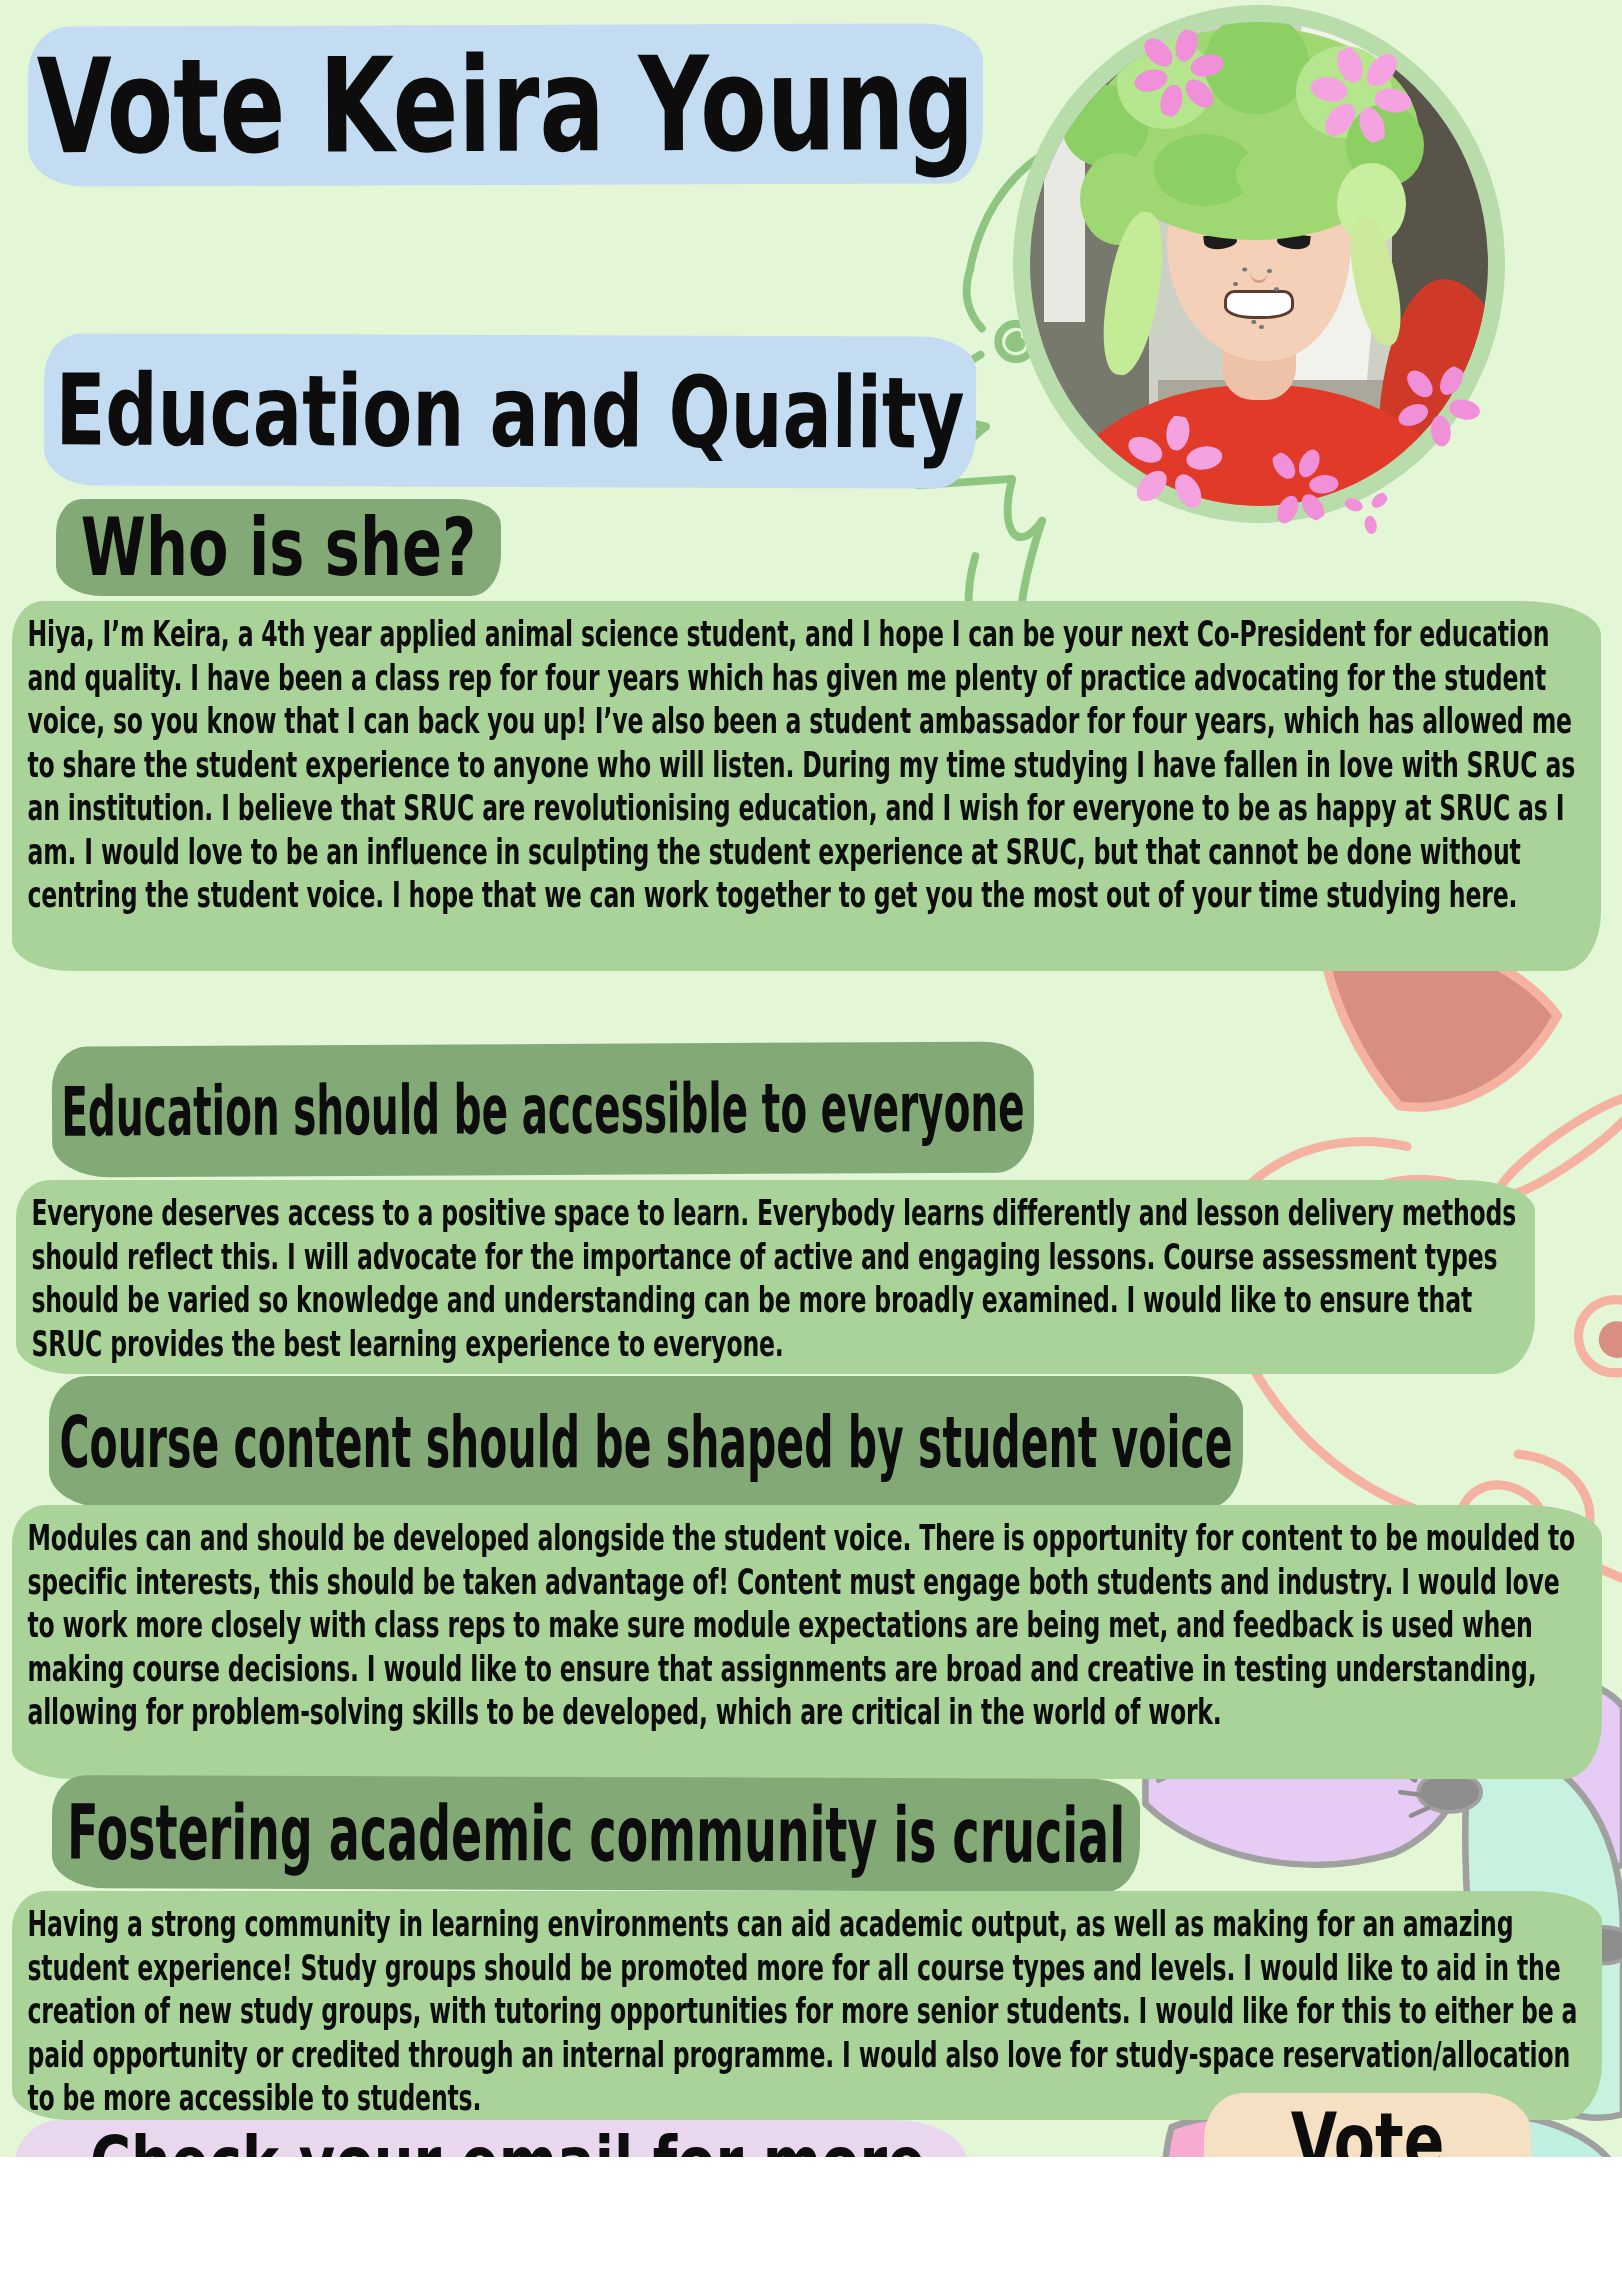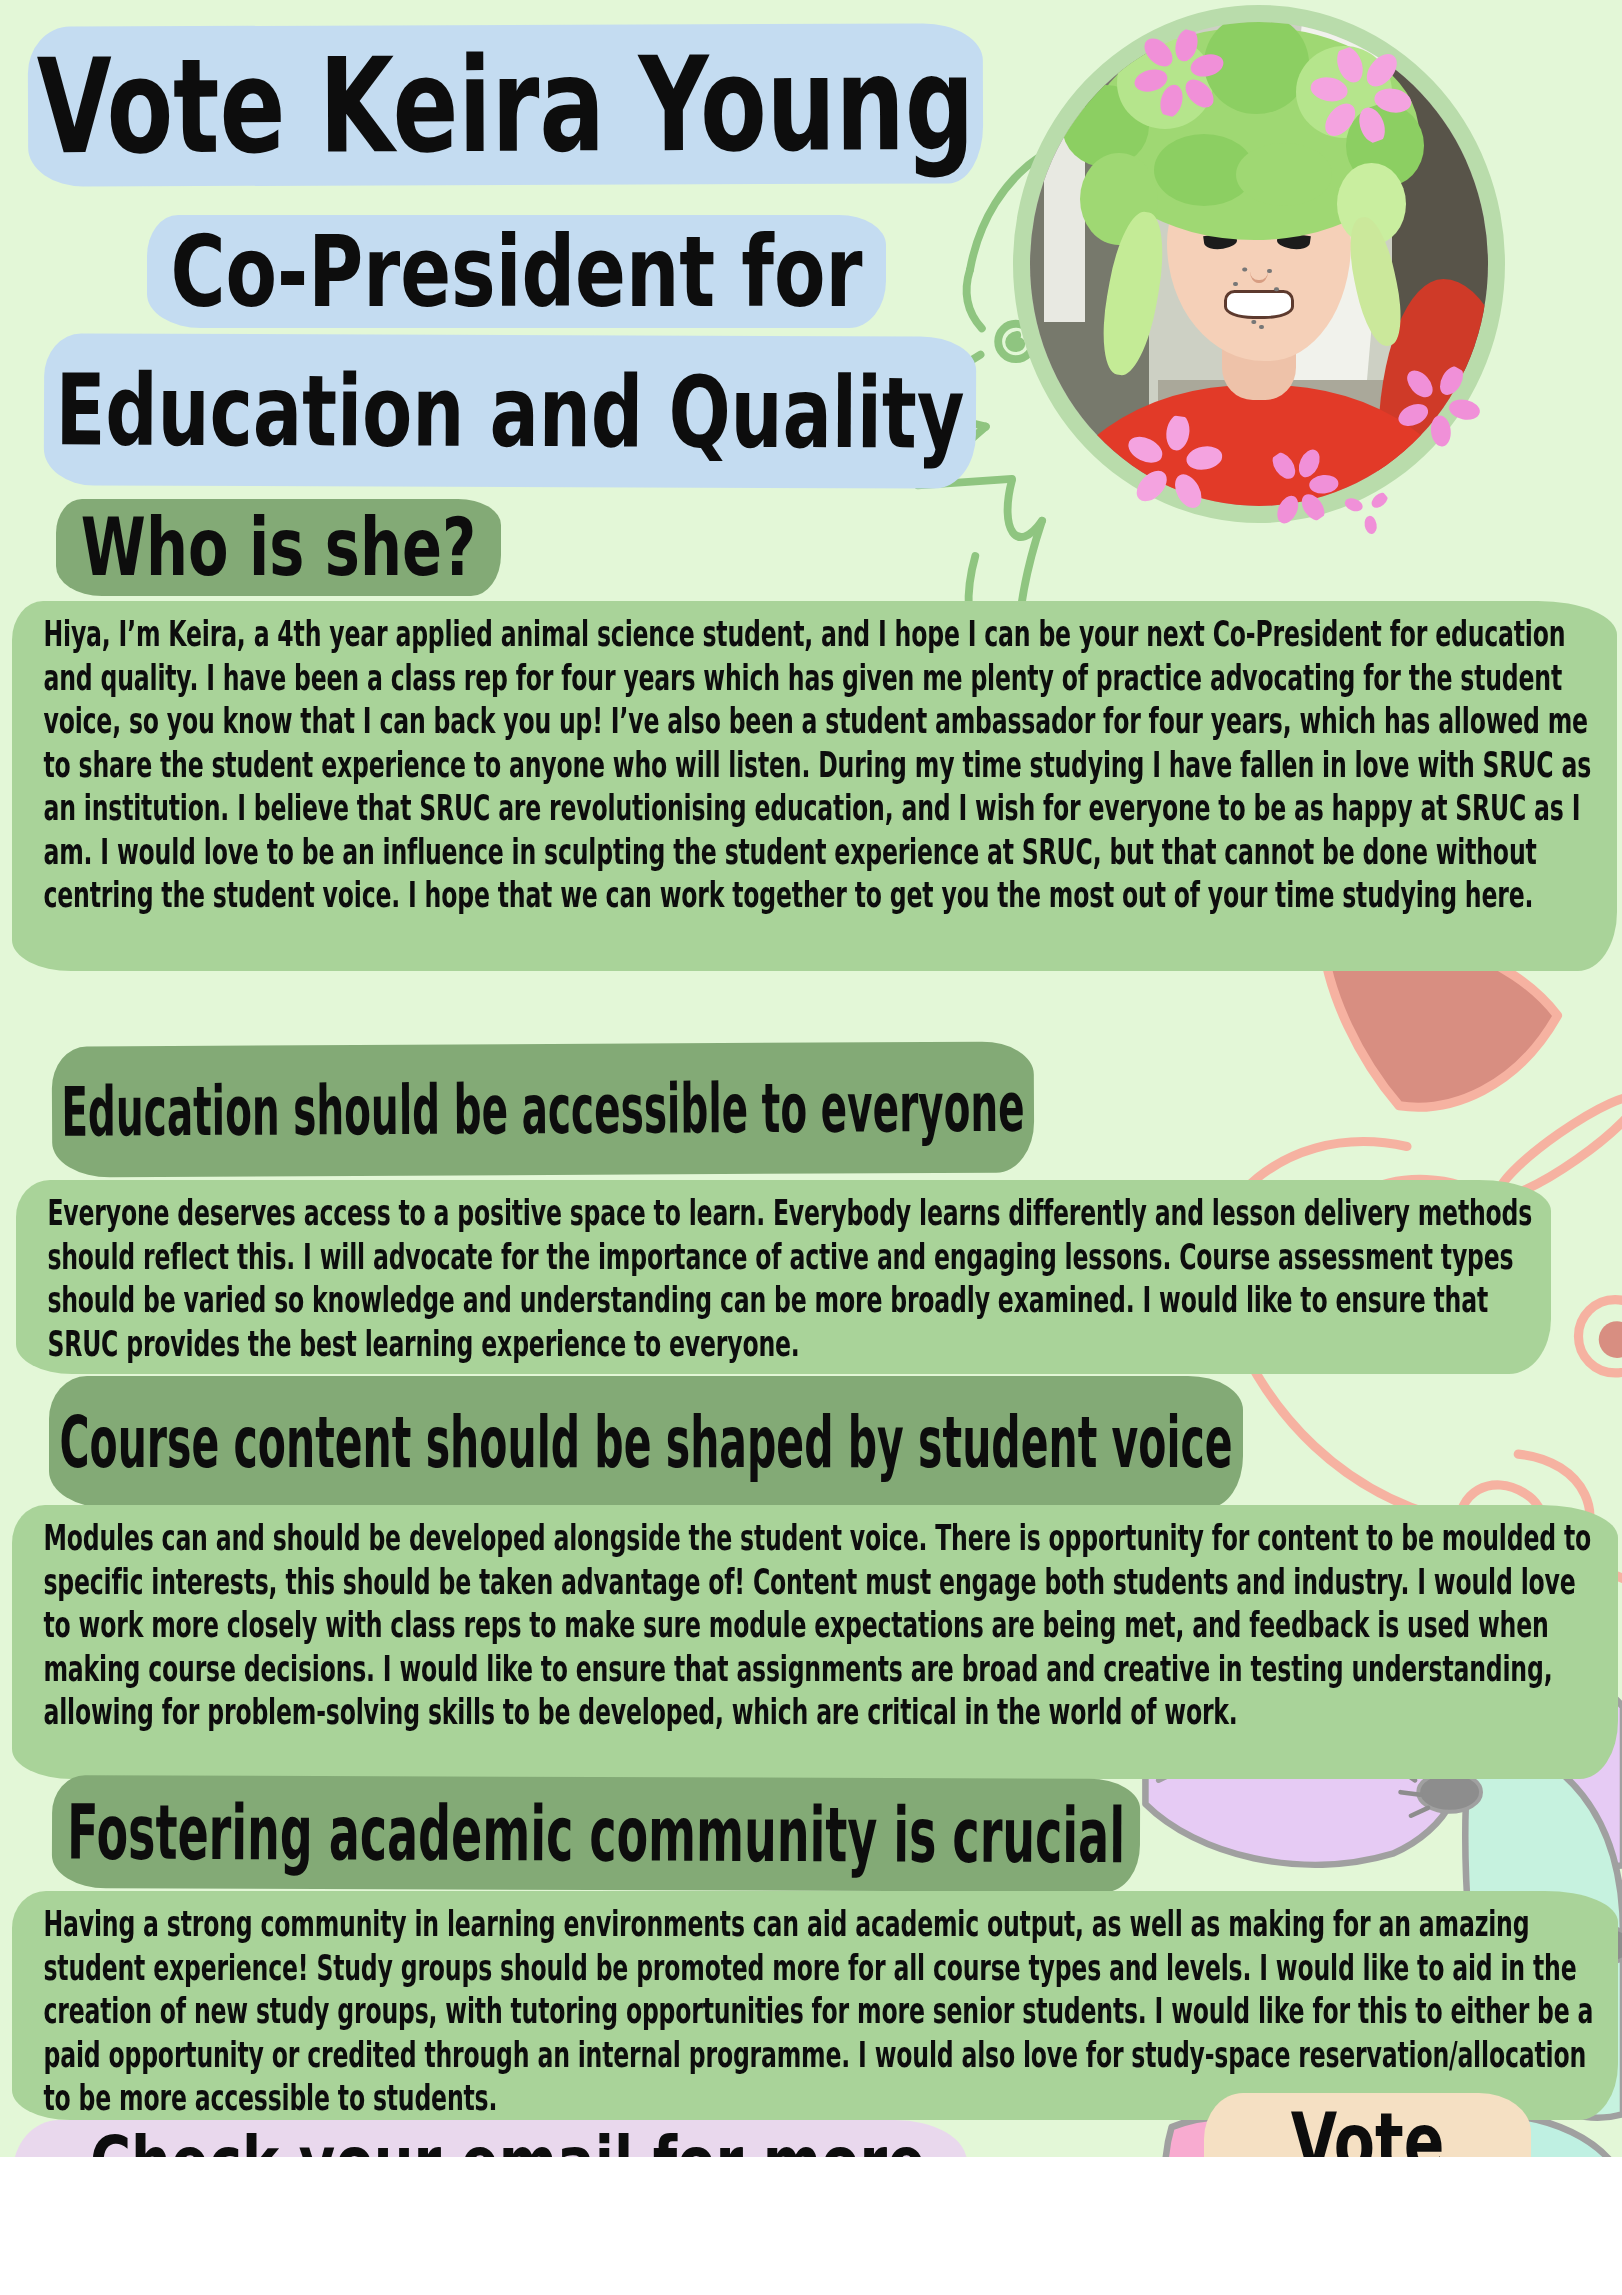--- a/index.html
+++ b/index.html
@@ -2,21 +2,21 @@
 <html style="font-size:10.5px"><head>
 <meta charset="utf-8">
 <title>Poster</title>
 <style>
   html,body{margin:0;padding:0;background:#ffffff;}
   .poster{position:relative;width:1623px;height:2157px;background:#e3f7d7;overflow:hidden;
           font-family:"DejaVu Sans","Liberation Sans",sans-serif;color:#0d0d0d;}
   .blob{position:absolute;}
   .blue{background:#c4dcf1;}
   .gdark{background:#83aa76;}
-  .gmid{background:#a9d399;padding-left:16px;}
+  .gmid{background:#a9d399;}
   .fpink{background:#e9d8ed;padding-left:35px;}
   .fpeach{background:#f5e0c3;}
   .ctr{display:flex;align-items:center;justify-content:center;text-align:center;}
   .txt{font-weight:700;white-space:nowrap;}
   
   .t-blob {left:27.5px;  top:25px;  width:955px;height:160px;border-radius:42px 60px 35px 55px/47px 37px 58px 39px;transform:rotate(-.2deg);}
   .s1-blob{left:147px; top:215px; width:739px;height:113px;border-radius:31px 47px 37px 54px/41px 30px 47px 34px;}
   .s2-blob{left:44px;  top:335px; width:932px;height:152px;border-radius:37px 56px 41px 50px/43px 34px 54px 37px;transform:rotate(.2deg);}
   .t-blob .txt {font-size:97px;transform:scaleY(1.35);}
   .s1-blob .txt{font-size:75px;transform:scaleY(1.30);}
@@ -125,23 +125,20 @@
     <ellipse cx="800" cy="442" rx="46" ry="28" fill="#8d8d8d" stroke="#a0a0a0" stroke-width="6"></ellipse>
     <path d="M 748 428 l -26 -14 M 752 452 l -28 6" fill="none" stroke="#8d8d8d" stroke-width="7"></path>
     <path d="M 300 660 C 420 600, 600 620, 690 700 C 740 780, 700 900, 600 950 C 460 990, 330 930, 290 820 Z" fill="#fac4dd" stroke="#a0a0a0" stroke-width="10"></path>
     <path d="M 140 720 C 240 680, 360 720, 400 820 C 420 910, 340 970, 240 960 C 150 940, 110 820, 140 720 Z" fill="#f8abd0" stroke="#a0a0a0" stroke-width="10"></path>
     <path d="M 620 700 C 720 700, 800 740, 830 800 L 830 978 L 620 978 C 580 880, 580 780, 620 700 Z" fill="#bff0e2" stroke="#a0a0a0" stroke-width="10"></path>
   </svg>
 
   <div class="blob blue ctr t-blob">
     <span class="txt">Vote Keira Young</span>
   </div>
-  <div class="blob blue ctr s1-blob">
-    <span class="txt">Co-President for</span>
-  </div>
   <div class="blob blue ctr s2-blob">
     <span class="txt">Education and Quality</span>
   </div>
 
   <div class="blob gdark ctr h1-blob">
     <span class="txt">Who is she?</span>
   </div>
   <div class="blob gmid p1-blob">
     <div class="para">Hiya, I’m Keira, a 4th year applied animal science student, and I hope I can be your next Co-President for education and quality. I have been a class rep for four years which has given me plenty of practice advocating for the student voice, so you know that I can back you up! I’ve also been a student ambassador for four years, which has allowed me to share the student experience to anyone who will listen. During my time studying I have fallen in love with SRUC as an institution. I believe that SRUC are revolutionising education, and I wish for everyone to be as happy at SRUC as I am. I would love to be an influence in sculpting the student experience at SRUC, but that cannot be done without centring the student voice. I hope that we can work together to get you the most out of your time studying here.</div>
   </div>

